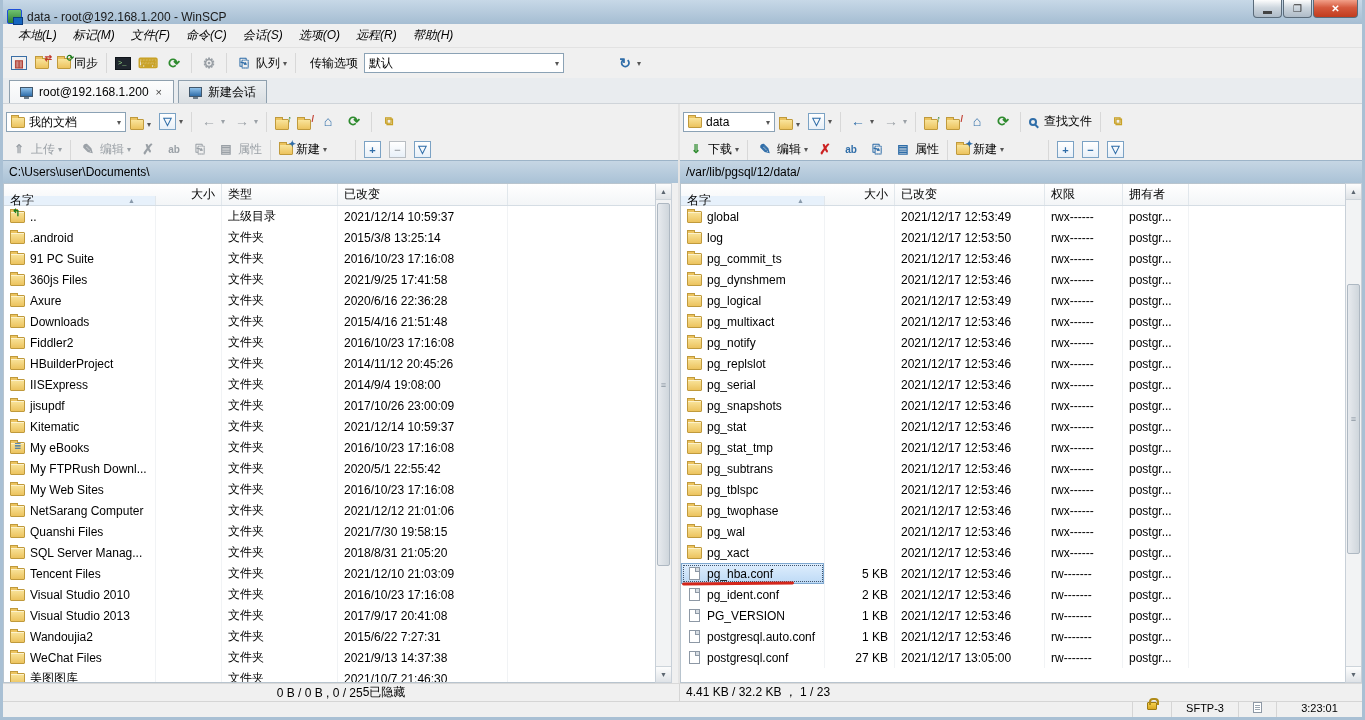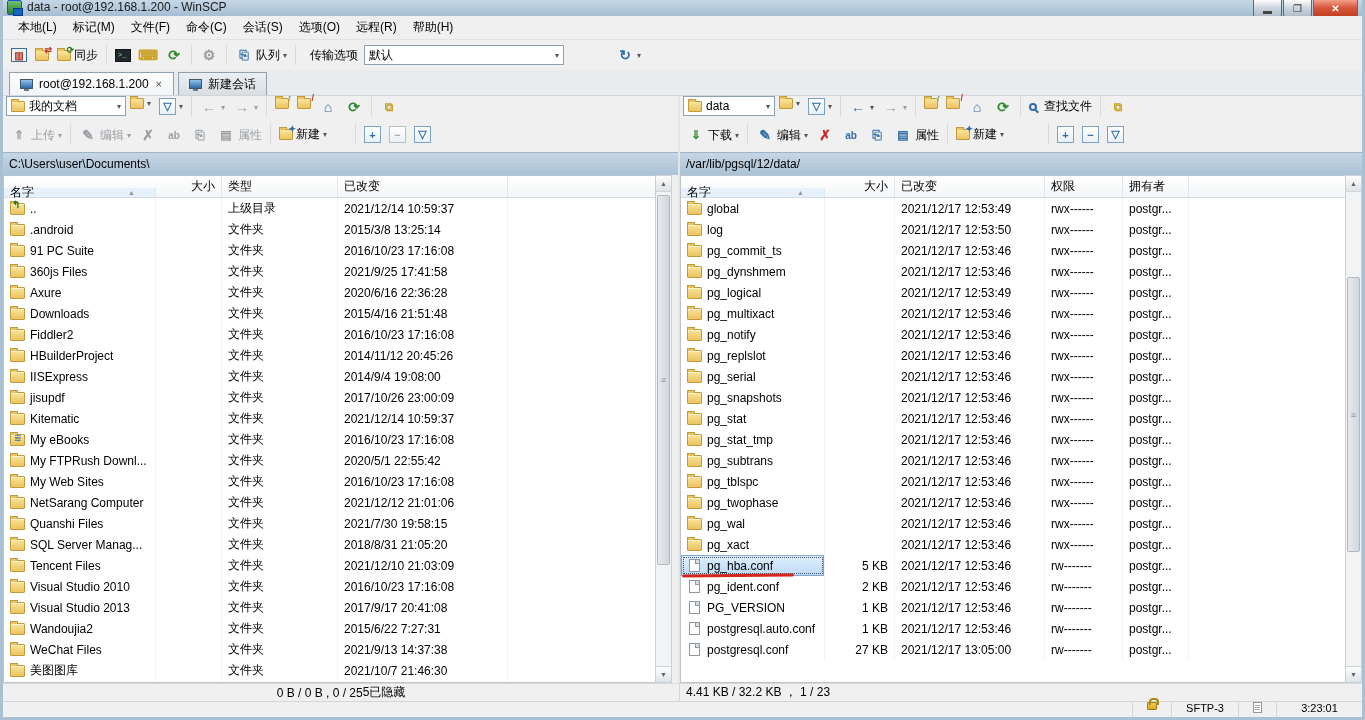--- a/index.html
+++ b/index.html
@@ -1,31 +1,31 @@
 <!DOCTYPE html>
 <html><head>
 <meta charset="utf-8">
 <style>
   * { margin:0; padding:0; box-sizing:border-box; }
   html,body { width:1365px; height:720px; overflow:hidden; font-family:"Liberation Sans", sans-serif; font-size:12px; color:#000; }
   .window { width:1365px; height:720px; display:flex; flex-direction:column; background:#f0f0f0; border-left:3px solid #a9c0d4; border-right:3px solid #a9c0d4; border-bottom:3px solid #a9c0d4; }
 
   
-  .titlebar { height:16px; background:linear-gradient(#c7d8e7,#a5bdd2); display:flex; align-items:flex-start; padding:0 4px; flex:none; }
+  .titlebar { height:24px; background:linear-gradient(#c7d8e7,#a5bdd2); display:flex; align-items:flex-end; padding:0 4px; flex:none; }
   .appicon { width:15px; height:15px; margin-right:5px; position:relative; background:linear-gradient(#6fc26f,#2e7d32); border:1px solid #1d4ed8; border-radius:2px; }
   .appicon::after { content:""; position:absolute; right:-2px; bottom:-2px; width:8px; height:6px; background:#1565c0; border:1px solid #0b3c7e; }
   .title-text { font-size:12px; color:#1a1a1a; }
   .winbtns { margin-left:auto; display:flex; gap:1px; align-self:flex-start; }
   .wbtn { width:29px; height:18px; border:1px solid #5a6b7a; border-top:none; border-radius:0 0 4px 4px; background:linear-gradient(#fdfdfd,#cdd6de 45%,#aebbc7); display:flex; align-items:center; justify-content:center; font-size:10px; color:#333; }
   .wbtn.close { width:45px; background:linear-gradient(#f2a089,#d5593d 45%,#c13c1e); color:#fff; font-weight:bold; }
   .glyph-min { width:9px; height:3px; background:#444; margin-top:7px; }
 
   
   .menubar { height:24px; background:#f0f0f0; display:flex; align-items:center; padding-left:8px; gap:2px; border-bottom:1px solid #e2e2e2; flex:none; }
-  .menu-item { padding:3px 7px; }
+  .menu-item { padding:3px 7px;font-style:italic; }
 
   
   .toolbar { height:30px; background:#f0f0f0; display:flex; align-items:center; padding-left:4px; flex:none; }
   .tbtn { display:inline-flex; align-items:center; gap:3px; padding:2px 4px; border-radius:2px; }
   .vsep { width:1px; height:20px; background:#d8d8d8; margin:0 4px; flex:none; }
   .gi { display:inline-flex; align-items:center; justify-content:center; width:18px; height:18px; font-size:14px; font-weight:bold; }
   .caret { font-size:8px; color:#555; }
   .mfold { position:relative; width:14px; height:11px; background:linear-gradient(#f9e49b,#ecc35e); border:1px solid #c09a3c; border-radius:1px; flex:none; }
   .mfold::before { content:""; position:absolute; top:-3px; left:-1px; width:6px; height:2px; background:#ecc35e; border:1px solid #c09a3c; border-bottom:0; }
   .mfold i { position:absolute; font-style:normal; font-size:9px; font-weight:bold; right:-4px; top:-6px; }
@@ -40,21 +40,21 @@
   .tab.inactive { background:linear-gradient(#eceff1,#d9dee2); }
   .monitor { width:13px; height:10px; background:linear-gradient(#8ec1ea,#2f6da8); border:1px solid #41576b; position:relative; flex:none; }
   .monitor::after { content:""; position:absolute; bottom:-3px; left:3px; width:5px; height:2px; background:#6b7c8a; }
   .tab-close { font-size:11px; color:#444; padding:0 1px; }
 
   
   .content { flex:1; display:flex; min-height:0; }
   .panel { display:flex; flex-direction:column; min-width:0; }
   .panel.lp { width:677px; flex:none; border-right:2px solid #e4e4e4; }
   .panel.rp { flex:1; }
-  .ptools { height:28px; display:flex; align-items:flex-start; padding:0 3px; background:#f0f0f0; flex:none; }
+  .ptools { height:28px; display:flex; align-items:flex-end; padding:0 3px; background:#f0f0f0; flex:none; }
   .pathbar { height:22px; background:linear-gradient(#c6d6e4,#aac2d6); border-top:1px solid #9db4c8; display:flex; align-items:center; padding:11px 6px; font-size:12px; flex:none;text-align:center; }
 
   
   .listwrap { flex:1; display:flex; min-height:0; background:#f0f0f0; }
   .listcol { display:flex; flex-direction:column; background:#fff; border:1px solid #b8c4ce; border-right:none; min-height:0; }
   .lp .listcol { width:652px; }
   .rp .listcol { flex:1; }
   .lhead { height:22px; display:flex; background:linear-gradient(#ffffff,#f3f5f7); border-bottom:1px solid #d5dde4; flex:none; font-size:12px; }
   .hcell { display:flex; align-items:center; padding:0 6px; border-right:1px solid #e1e7ec; position:relative; }
   .hcell.sorted { background:#e7f1fb;margin-top:12px; }

